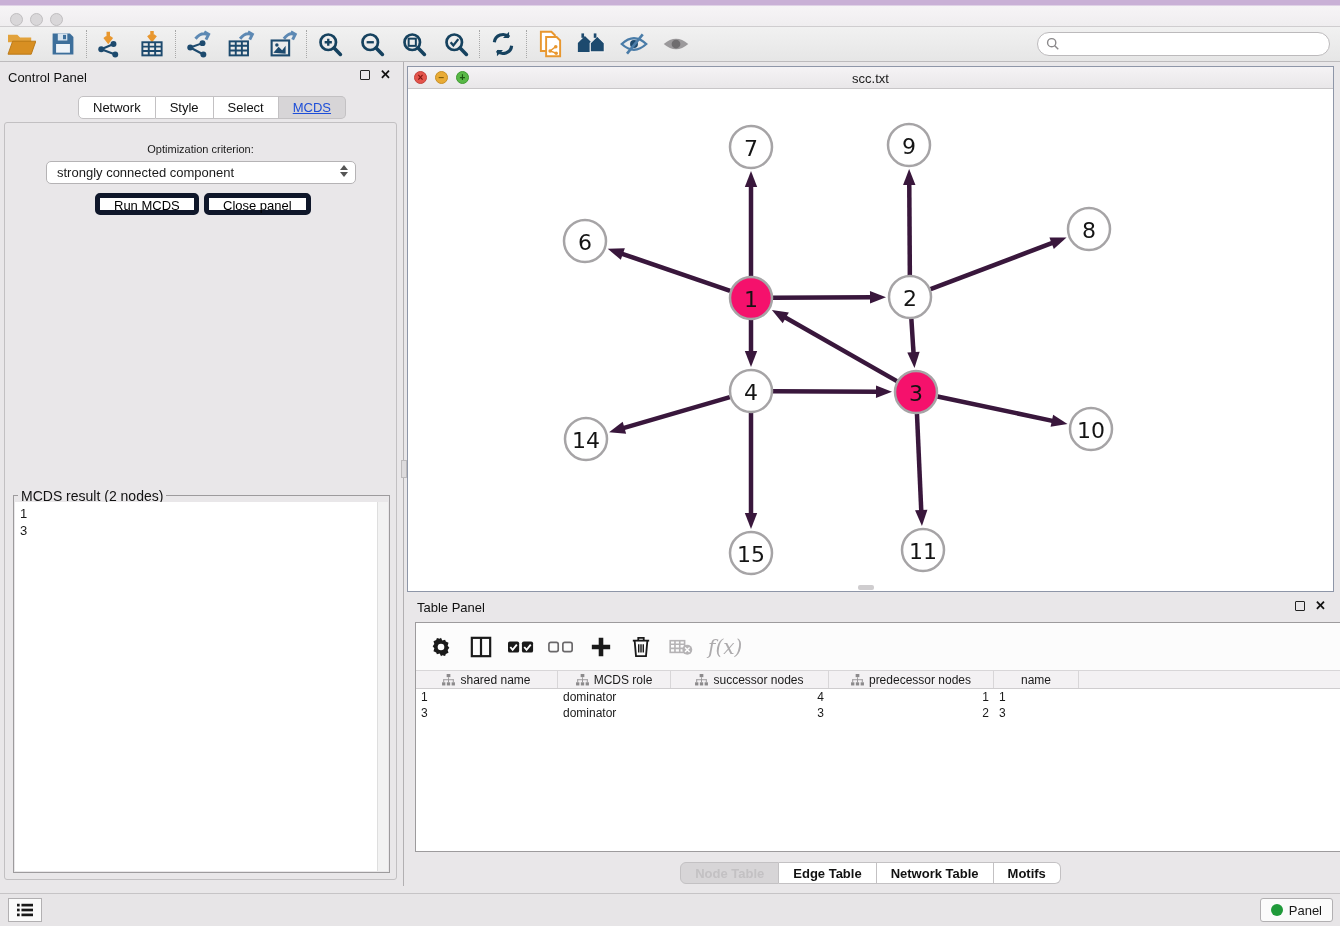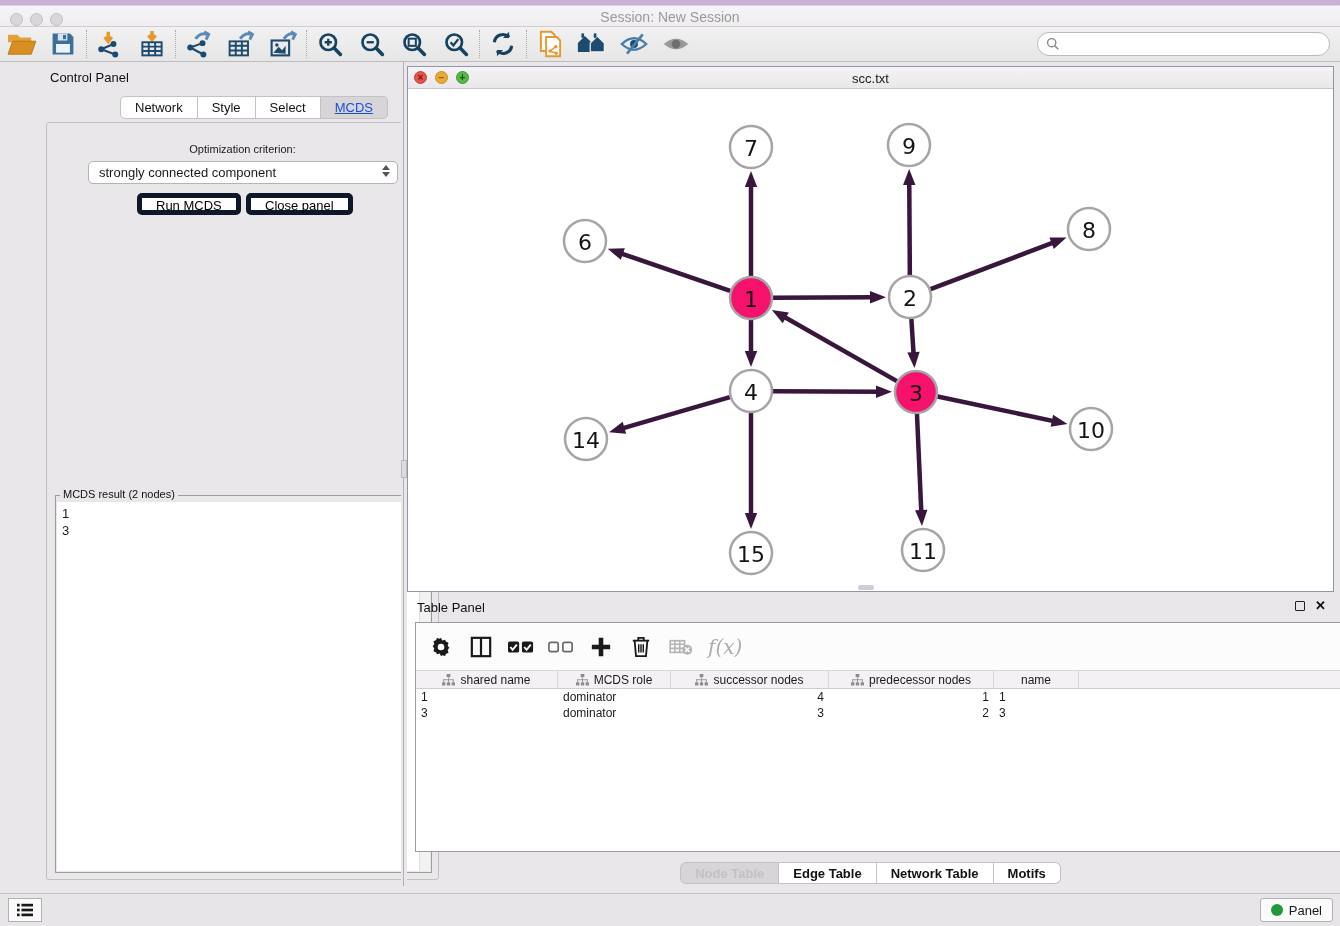--- a/index.html
+++ b/index.html
@@ -20,21 +20,21 @@
     background:linear-gradient(#f1f1f1,#e6e6e6); border-bottom:1px solid #bdbbbd;
     display:flex; align-items:center; }
   .tb-btn { width:42px; height:32px; display:flex; align-items:center; justify-content:center; cursor:default; }
   .tb-sep { width:1px; height:28px; border-left:1px dotted #a8a8a8; margin:0 2px; }
   .tb-btn svg { display:block; }
   .searchbox { position:absolute; right:10px; top:5px; width:293px; height:24px; background:#fff;
     border:1px solid #bcbabc; border-radius:12px; display:flex; align-items:center; padding-left:8px; }
   .searchbox input { border:none; outline:none; flex:1; font-size:13px; background:transparent; margin-left:5px; }
 
   
-  #control-panel { position:absolute; left:0; top:62px; width:401px; height:824px;margin-left:42px; }
+  #control-panel { position:absolute; left:0; top:62px; width:401px; height:824px; }
   .panel-header { position:absolute; left:8px; top:8px; font-size:13px; color:#111; }
   .panel-icons { position:absolute; right:10px; top:8px; display:flex; gap:10px; align-items:center; }
   .float-box { width:10px; height:10px; border:1.6px solid #222; border-radius:1px; display:inline-block; }
   .close-x { font-size:13px; font-weight:bold; color:#111; line-height:10px; }
 
   .cp-tabs { position:absolute; left:78px; top:34px; display:flex; }
   .cp-tab { height:23px; padding:0 14px; font-size:13px; display:flex; align-items:center;
     background:#fff; border:1px solid #c3c1c3; border-left:none; color:#111; }
   .cp-tab:first-child { border-left:1px solid #c3c1c3; border-radius:5px 0 0 5px; }
   .cp-tab:last-child { border-radius:0 5px 5px 0; }
@@ -51,21 +51,21 @@
   .dd-up { border-bottom:5px solid #555; }
   .dd-down { border-top:5px solid #555; }
   .cp-btn { position:absolute; top:70px; height:22px; background:#fff; border:5px solid #0f172a;
     border-radius:5px; font-size:13px; font-family:"Liberation Sans",sans-serif; padding:0 14px; }
   #run-mcds { left:90px; }
   #close-panel { left:199px; }
 
   .result-group { position:absolute; left:8px; top:372px; width:377px; height:378px;
     border:1px solid #9d9b9d; }
   .result-legend { position:absolute; left:4px; top:-8px; background:#e9e7e9; padding:0 3px;
-    font-size:11px; color:#111;text-align:center; }
+    font-size:14px; color:#111;text-align:center; }
   .result-area { position:absolute; left:1px; top:6px; right:1px; bottom:1px; background:#fff;
     font-size:13px; line-height:17px; padding:3px 0 0 5px; white-space:pre; }
   .result-scroll { position:absolute; right:1px; top:6px; width:11px; bottom:1px; background:#f2f2f2;
     border-left:1px solid #dedede; }
 
   
   .v-splitter { position:absolute; left:401px; top:62px; width:6px; height:824px; background:#e9e7e9; }
   .v-splitter .line { position:absolute; left:2px; top:0; width:1px; height:100%; background:#b2b0b2; }
   .v-handle { position:absolute; left:0; top:398px; width:6px; height:18px; background:#dddbdd;
     border:1px solid #bcbabc; }
@@ -122,21 +122,20 @@
 
   .hier-icon { width:13px; height:12px; }
 </style>
 </head>
 <body>
 
 <div class="titlebar">
   <span class="traffic" style="left:10px"></span>
   <span class="traffic" style="left:30px"></span>
   <span class="traffic" style="left:50px"></span>
-  <div class="titlebar-title">Session: New Session</div>
 </div>
 
 <div class="toolbar">
   <div class="tb-btn">
     <svg width="30" height="26" viewBox="0 0 32 28">
         <path d="M2 4h10l3 3h12v5H2z" fill="#e2a23b"></path>
         <path d="M2 25 L7 11 h25 l-5 14z" fill="#d88f22" stroke="#b97714" stroke-width="1"></path>
       </svg>
   </div>
   <div class="tb-btn">

